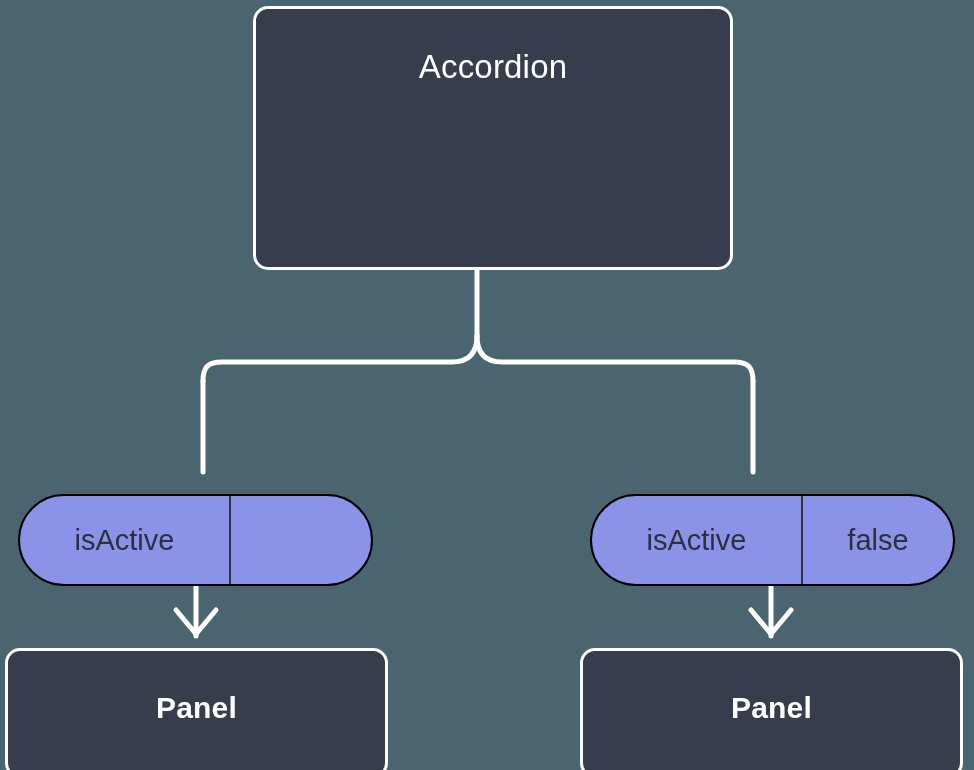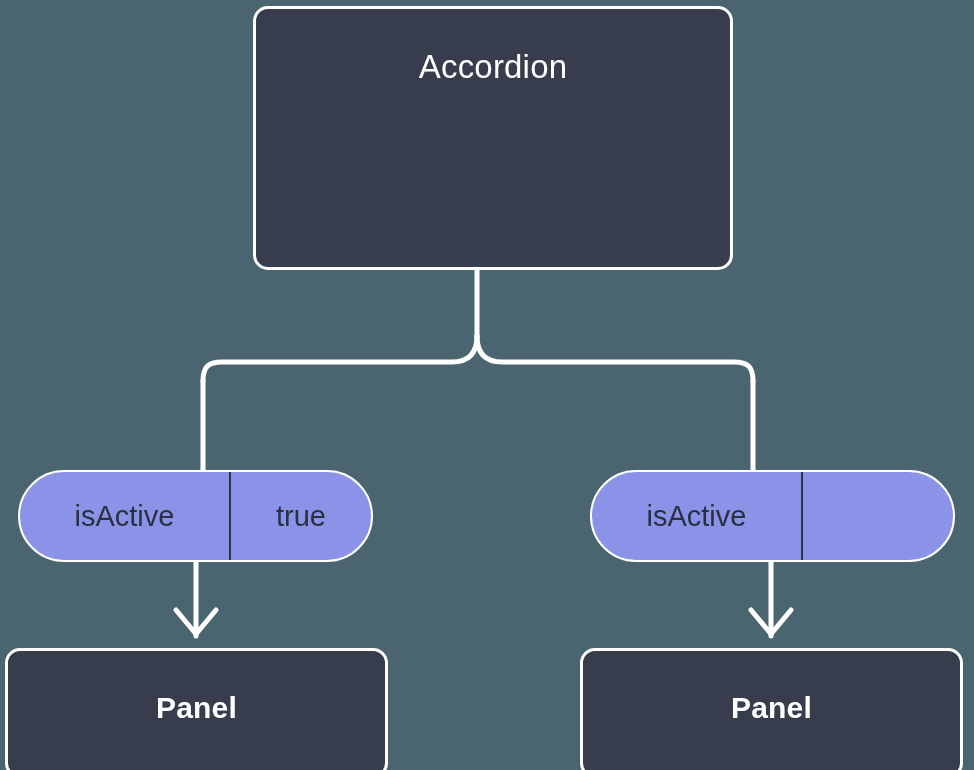--- a/index.html
+++ b/index.html
@@ -103,24 +103,24 @@
     font-size: 31px;
     border-right: 2px solid #8b8cf0;
   }
   #state-pill .pill-val {
     flex: 1;
     color: #9a9cf2;
     font-size: 31px;
   }
   
   .pill-filled {
-    top: 470px;
+    top: 494px;
     height: 92px;
     background: #8b93e8;
-    border: 2px solid #ffffff;
+    border: 2px solid #000000;
   }
   .pill-filled .pill-key,
   .pill-filled .pill-val {
     color: #2b3040;
     font-size: 29px;
   }
   #prop-pill-left  { left: 18px;  width: 355px; }
   #prop-pill-right { left: 590px; width: 365px; }
   #prop-pill-left .pill-key  { width: 211px; border-right: 2px solid #2f3440; }
   #prop-pill-right .pill-key { width: 211px; border-right: 2px solid #2f3440; }
@@ -148,28 +148,28 @@
     <path d="M 751 610 L 771 634 L 791 610" fill="none" stroke="#ffffff" stroke-width="5" stroke-linecap="round" stroke-linejoin="round"></path>
   </svg>
 
   <div class="node-box" id="accordion-box">
     <div class="node-title">Accordion</div>
   </div>
 
 
   <div class="pill pill-filled" id="prop-pill-left">
     <div class="pill-key">isActive</div>
-    <div class="pill-val">true</div>
   </div>
 
   <div class="node-box panel-box" id="panel-box-left">
     <div class="node-title">Panel</div>
   </div>
 
   <div class="pill pill-filled" id="prop-pill-right">
     <div class="pill-key">isActive</div>
+    <div class="pill-val">false</div>
   </div>
 
   <div class="node-box panel-box" id="panel-box-right">
     <div class="node-title">Panel</div>
   </div>
 
 </div>
 
 </body></html>

